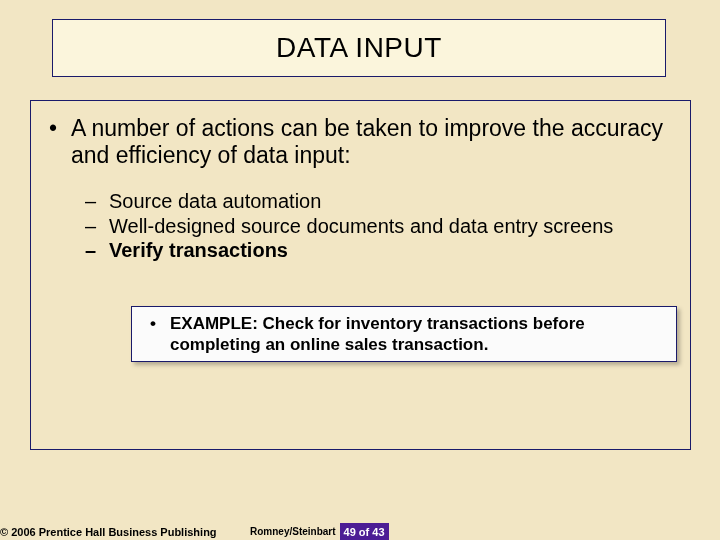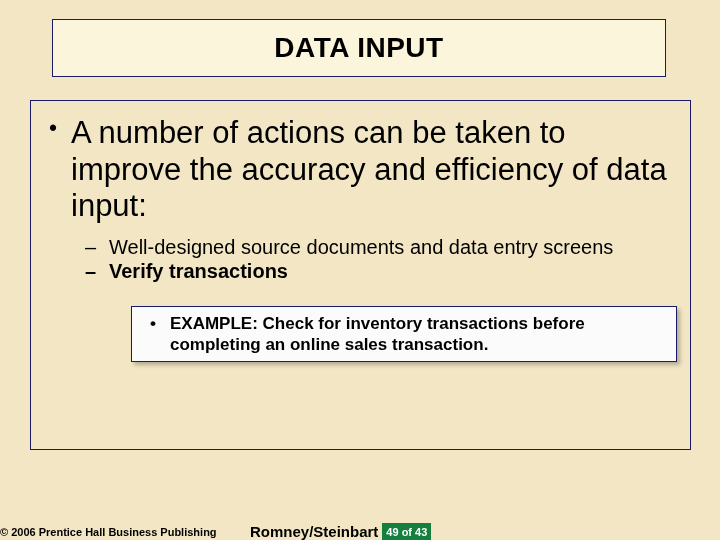--- a/index.html
+++ b/index.html
@@ -17,41 +17,41 @@
     width: 614px;
     height: 58px;
     background: #fbf5dc;
     border: 1px solid #1a1a6a;
     display: flex;
     align-items: center;
     justify-content: center;
   }
   .title-box h1 {
     font-size: 28px;
-    font-weight: bold;
+    font-weight: normal;
     color: #000;
     letter-spacing: 0.5px;
   }
   .content-box {
     position: absolute;
     left: 30px;
     top: 100px;
     width: 661px;
     height: 350px;
     border: 1px solid #1a1a6a;
     padding: 14px 18px 14px 18px;
     background: transparent;
   }
   .main-bullet {
-    font-size: 31px;
+    font-size: 23px;
     line-height: 1.18;
     color: #000;
     padding-left: 22px;
     position: relative;
-    margin-bottom: 10px;
+    margin-bottom: 20px;
   }
   .main-bullet::before {
     content: "•";
     position: absolute;
     left: 0;
     top: 0;
     font-size: 23px;
   }
   .sub-list {
     padding-left: 36px;
@@ -111,48 +111,49 @@
     width: 250px;
   }
   .footer-center {
     font-size: 11px;
     font-weight: bold;
     color: #000;
     flex: 1 1 auto;
     text-align: center;
   }
   .footer-right-text {
-    font-size: 15px;
+    font-size: 10px;
     font-weight: bold;
     color: #000;
     flex: 0 0 auto;
     padding-right: 4px;
   }
   .footer-page {
-    background: #15803d;
+    background: #4c1d95;
     color: #fff;
     font-size: 11px;
     font-weight: bold;
     padding: 2px 4px;
     flex: 0 0 auto;
     height: 17px;
     display: flex;
     align-items: center;
   }
 </style>
 </head>
 <body>
 
 <div class="title-box">
   <h1>DATA INPUT</h1>
 </div>
 
 <div class="content-box">
   <div class="main-bullet">A number of actions can be taken to improve the accuracy and efficiency of data input:</div>
   <div class="sub-list">
+    <div class="sub-item">Source data automation</div>
     <div class="sub-item">Well-designed source documents and data entry screens</div>
     <div class="sub-item bold">Verify transactions</div>
   </div>
 </div>
 
 <div class="example-box">
   <div class="example-inner">EXAMPLE:  Check for inventory transactions before completing an online sales transaction.</div>
 </div>
 
 <div class="footer">

